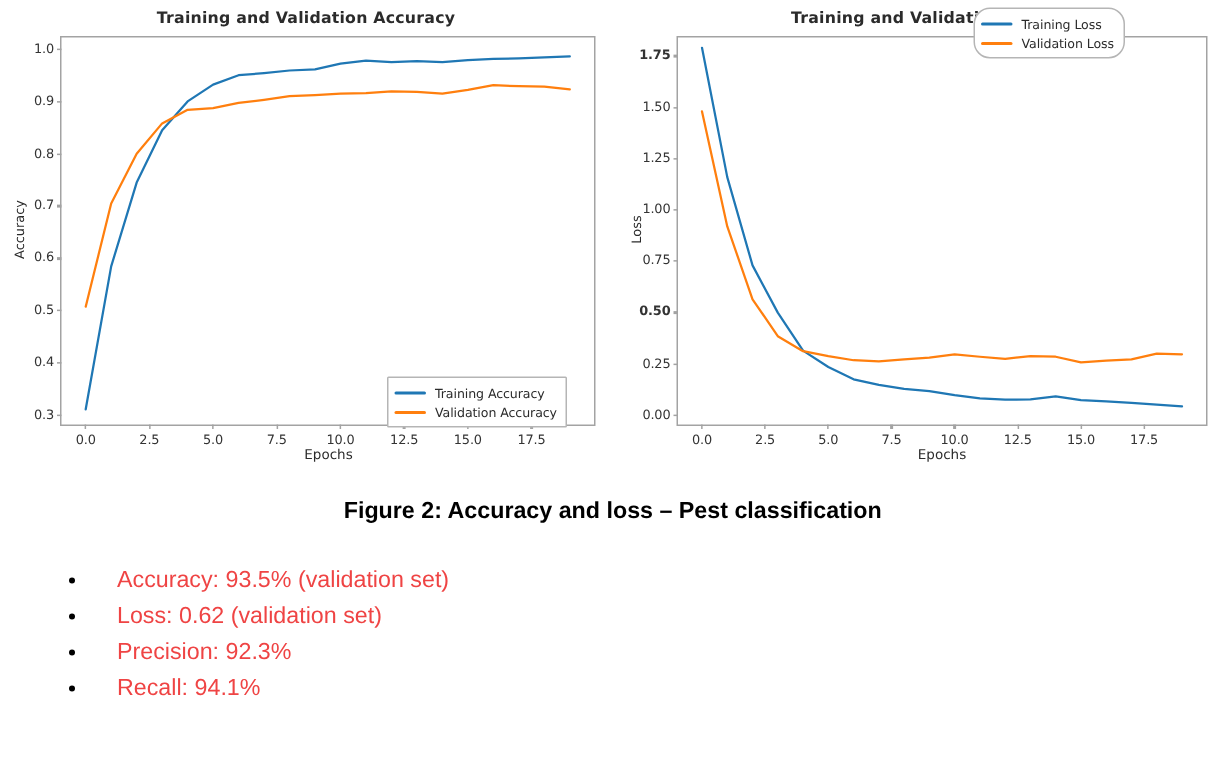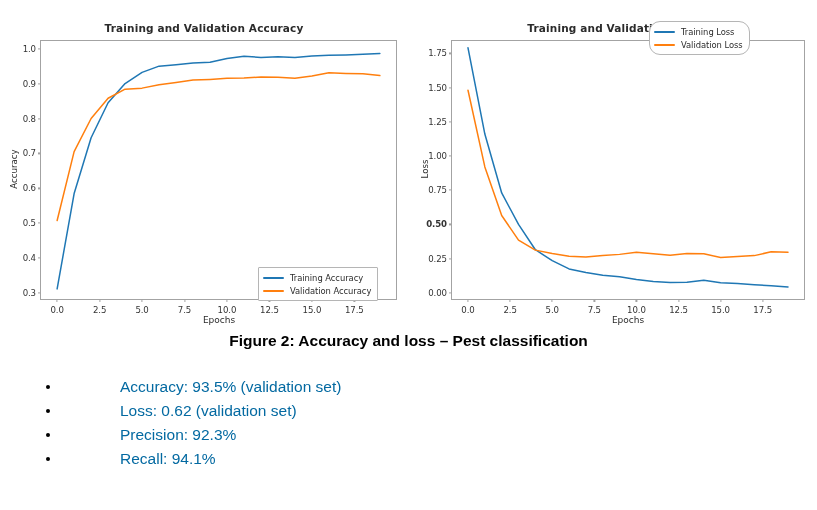--- a/index.html
+++ b/index.html
@@ -12,21 +12,21 @@
     height: 510px;
     position: relative;
     font-family: "DejaVu Sans", sans-serif;
     overflow: hidden;
   }
 
   
   #figure-area {
     position: absolute;
     left: 0;
-    top: 16px;
+    top: 0;
     width: 817px;
     height: 320px;
   }
   .chart-panel {
     position: absolute;
     top: 0;
     height: 320px;
   }
   #chart-accuracy { left: 0px;   width: 408px; }
   #chart-loss     { left: 409px; width: 408px; }
@@ -171,23 +171,23 @@
     width: 817px;
     margin: 0;
     padding: 0;
     list-style: none;
     font-family: "Liberation Sans", sans-serif;
   }
   #metrics-list li {
     position: relative;
     height: 24px;
     line-height: 24px;
-    padding-left: 120px;
+    padding-left: 78px;
     font-size: 15.5px;
-    color: #0369a1;
+    color: #ef4444;
   }
   #metrics-list li .bullet-dot {
     position: absolute;
     left: 46px;
     top: 50%;
     width: 4px;
     height: 4px;
     margin-top: -2px;
     background: #000000;
     border-radius: 50%;
@@ -278,21 +278,21 @@
           <div class="ytick-label" style="top: 71.0875%; font-weight: bold;">0.50</div>
           <div class="ytick-mark" style="top: 57.8249%;"></div>
           <div class="ytick-label" style="top: 57.8249%;">0.75</div>
           <div class="ytick-mark" style="top: 44.5623%;"></div>
           <div class="ytick-label" style="top: 44.5623%;">1.00</div>
           <div class="ytick-mark" style="top: 31.2997%;"></div>
           <div class="ytick-label" style="top: 31.2997%;">1.25</div>
           <div class="ytick-mark" style="top: 18.0371%;"></div>
           <div class="ytick-label" style="top: 18.0371%;">1.50</div>
           <div class="ytick-mark" style="top: 4.77454%;"></div>
-          <div class="ytick-label" style="top: 4.77454%;">1.75</div>
+          <div class="ytick-label" style="top: 4.77454%; font-weight: bold;">1.75</div>
         </div>
       <div class="axis-ticks-x" id="xticks-loss">
           <div class="xtick-mark" style="left: 4.54545%;"></div>
           <div class="xtick-label" style="left: 4.54545%;">0.0</div>
           <div class="xtick-mark" style="left: 16.5072%;"></div>
           <div class="xtick-label" style="left: 16.5072%;">2.5</div>
           <div class="xtick-mark" style="left: 28.4689%;"></div>
           <div class="xtick-label" style="left: 28.4689%;">5.0</div>
           <div class="xtick-mark" style="left: 40.4306%;"></div>
           <div class="xtick-label" style="left: 40.4306%;">7.5</div>

